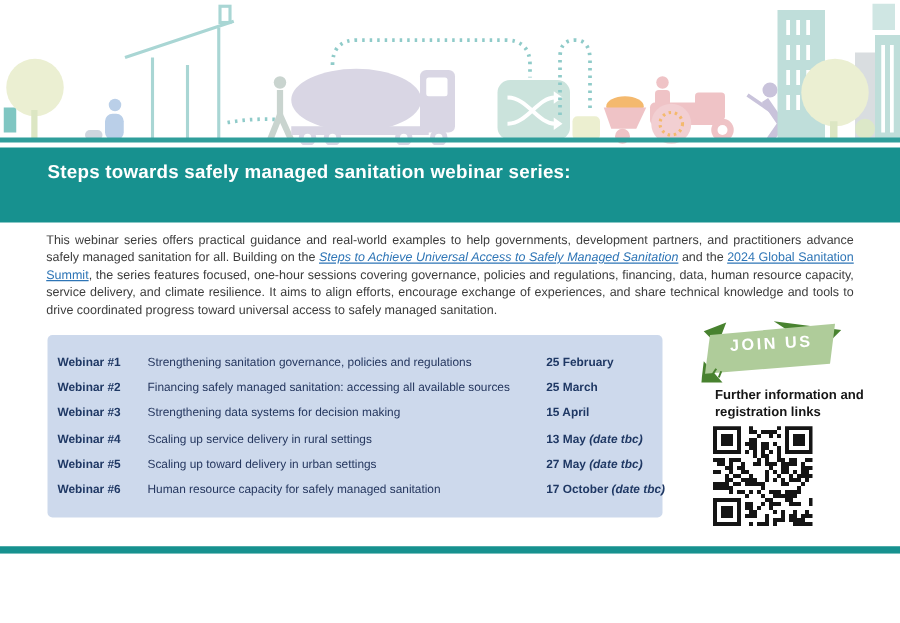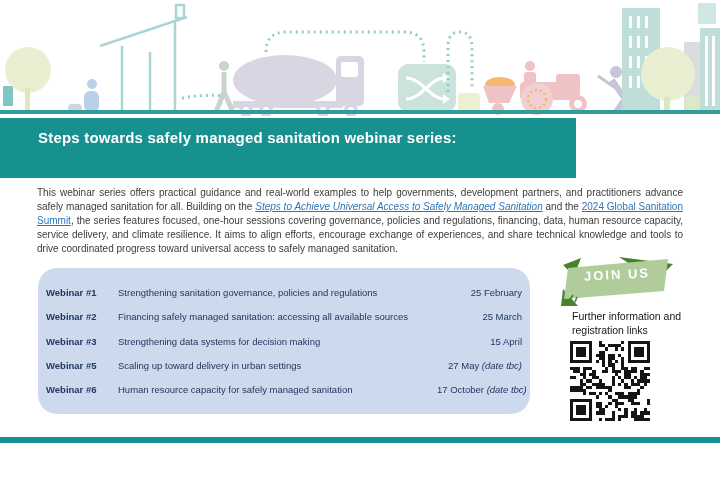--- a/index.html
+++ b/index.html
@@ -1,41 +1,41 @@
 <!DOCTYPE html>
 <html><head>
 <meta charset="utf-8">
 <style>
   html,body{margin:0;padding:0;background:#fff;}
   .page{position:relative;width:720px;height:498px;background:#fff;overflow:hidden;
         font-family:"Liberation Sans",sans-serif;}
   
   .illus{position:absolute;top:0;left:0;width:720px;height:116px;}
   
-  .banner{position:absolute;top:118px;left:0;width:576px;height:60px;background:#17918F;
+  .banner{position:absolute;top:118px;left:0;width:720px;height:60px;background:#17918F;
           box-sizing:border-box;padding:9px 0 0 38px;color:#fff;}
   .banner .t{font-size:15px;font-weight:bold;line-height:21px;letter-spacing:.2px;}
   
   .intro{position:absolute;top:186px;left:37px;width:646px;font-size:10px;line-height:13.9px;
          text-align:justify;color:#3c3c3c;}
   .intro a{color:#2E75B6;text-decoration:underline;margin-top:40px;}
   .intro a.it{font-style:italic;}
   
   .schedule{position:absolute;top:268px;left:38px;width:492px;height:146px;background:#CDD9EC;
-            border-radius:19px;box-sizing:border-box;padding:12px 8px;display:flex;flex-direction:column;}
+            border-radius:4px;box-sizing:border-box;padding:12px 8px;display:flex;flex-direction:column;}
   .srow{flex:1;display:grid;grid-template-columns:72px 319px 85px;align-items:center;font-size:9.5px;}
   .srow .lbl{font-weight:bold;color:#1F3864;}
   .srow .ttl{color:#24365E;}
-  .srow .dat{font-weight:normal;color:#1F3864;white-space:nowrap;text-align:right;}
+  .srow .dat{font-weight:bold;color:#1F3864;white-space:nowrap;}
   .srow .dat .it{font-style:italic;}
   
   .joinus{position:absolute;top:255px;left:561px;width:112px;height:52px;}
   .joinus .txt{position:absolute;top:12px;left:8px;width:96px;text-align:center;color:#fff;
                font-size:13px;font-weight:bold;letter-spacing:2px;transform:rotate(-3deg);}
-  .infotext{position:absolute;top:309px;left:572px;width:120px;font-size:10.5px;font-weight:normal;
+  .infotext{position:absolute;top:309px;left:572px;width:120px;font-size:10.5px;font-weight:bold;
             line-height:14px;color:#161616;}
   .qr{position:absolute;top:341px;left:570px;width:80px;height:80px;background:#fff;}
   .qr svg{width:80px;height:80px;display:block;}
   
   .divider{position:absolute;top:437px;left:0;width:720px;height:6px;background:#17918F;}
   .footer{position:absolute;top:443px;left:0;width:720px;height:55px;background:#fff;}
 </style>
 </head>
 <body>
 
@@ -176,20 +176,25 @@
     </div>
     <div class="srow">
       <span class="lbl">Webinar #2</span>
       <span class="ttl">Financing safely managed sanitation: accessing all available sources</span>
       <span class="dat"><span>25 March</span> <span class="it"></span></span>
     </div>
     <div class="srow">
       <span class="lbl">Webinar #3</span>
       <span class="ttl">Strengthening data systems for decision making</span>
       <span class="dat"><span>15 April</span> <span class="it"></span></span>
+    </div>
+    <div class="srow">
+      <span class="lbl">Webinar #4</span>
+      <span class="ttl">Scaling up service delivery in rural settings</span>
+      <span class="dat"><span>13 May</span> <span class="it">(date tbc)</span></span>
     </div>
     <div class="srow">
       <span class="lbl">Webinar #5</span>
       <span class="ttl">Scaling up toward delivery in urban settings</span>
       <span class="dat"><span>27 May</span> <span class="it">(date tbc)</span></span>
     </div>
     <div class="srow">
       <span class="lbl">Webinar #6</span>
       <span class="ttl">Human resource capacity for safely managed sanitation</span>
       <span class="dat"><span>17 October</span> <span class="it">(date tbc)</span></span>

